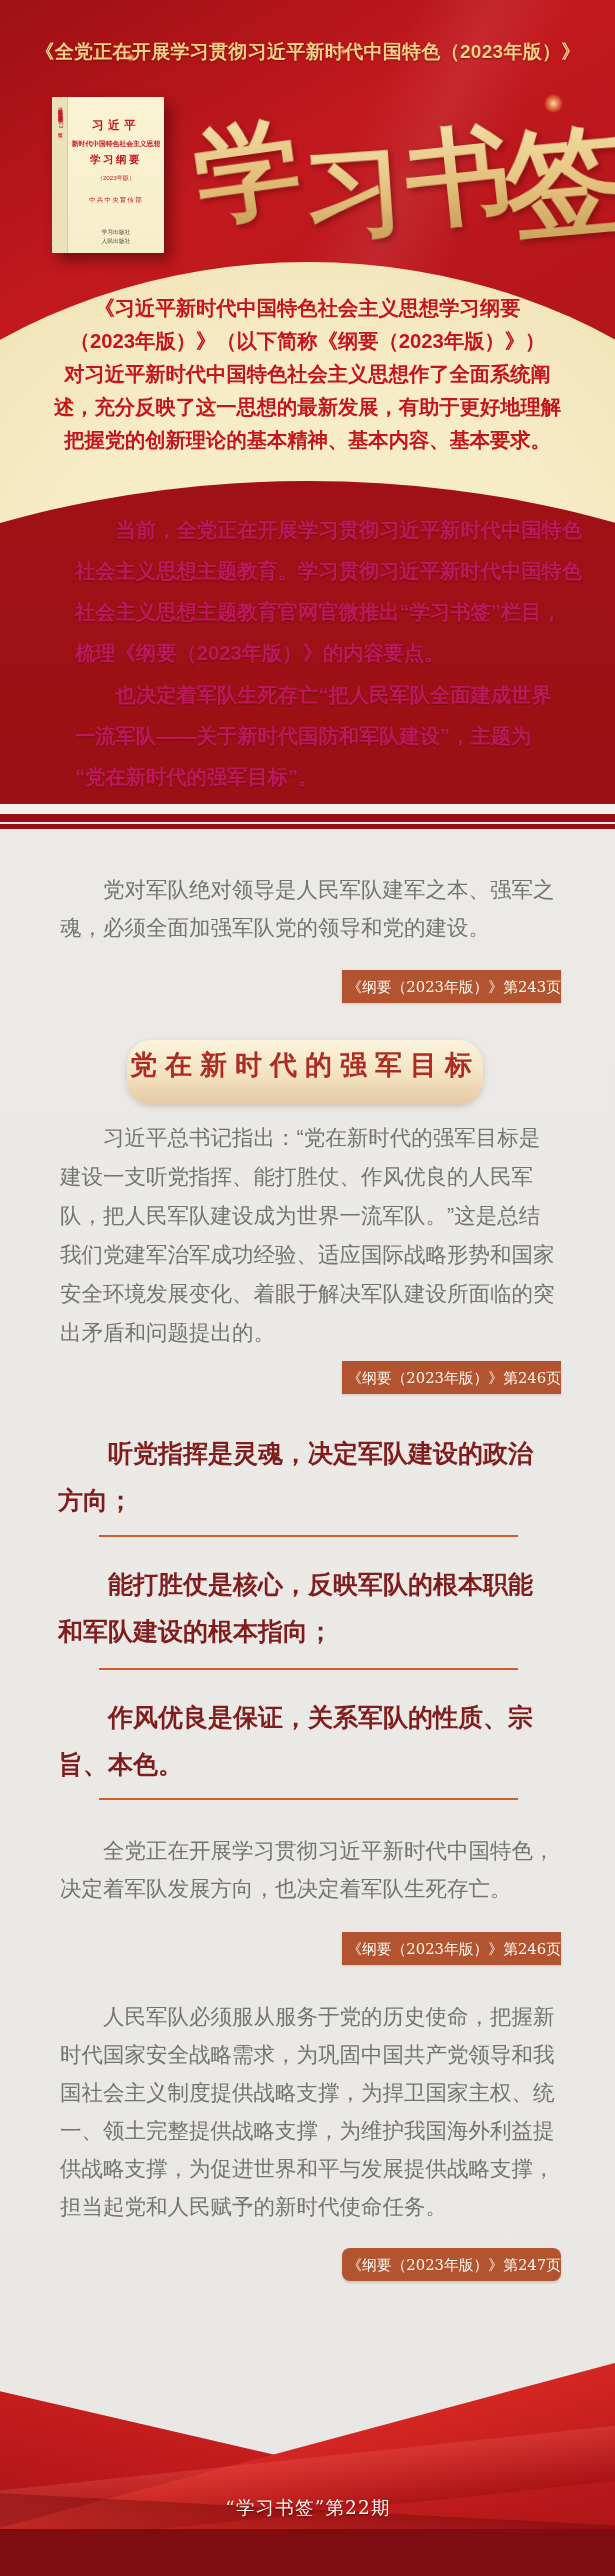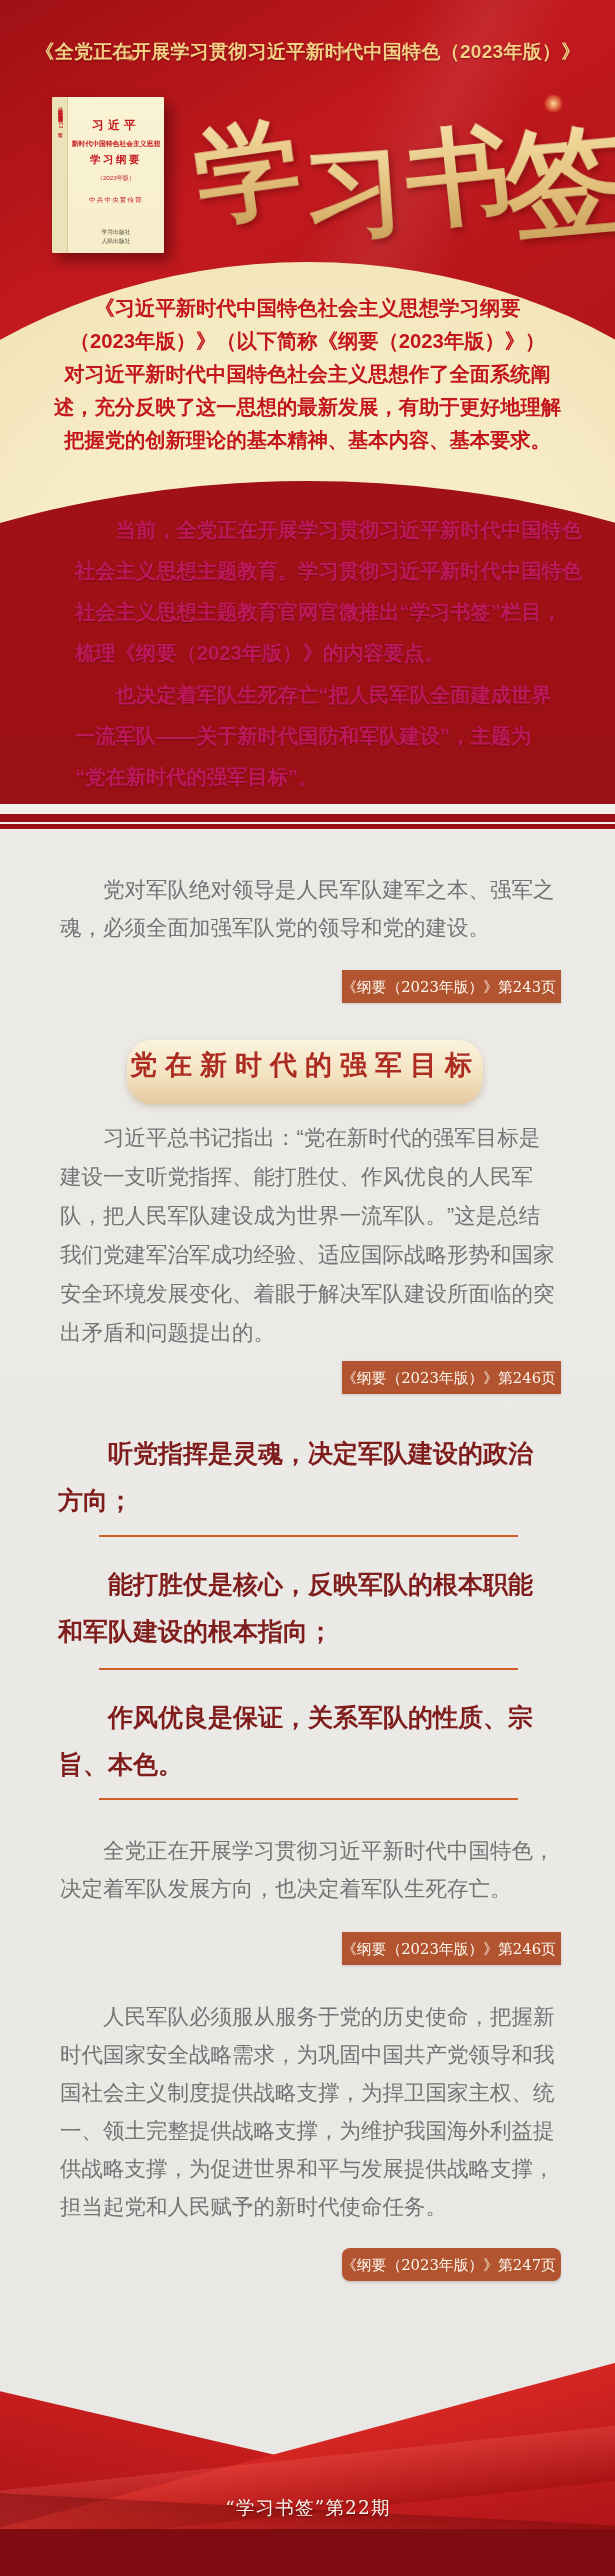--- a/index.html
+++ b/index.html
@@ -76,21 +76,21 @@
 
   .para{position:absolute;left:60px;width:502px;font-size:21.5px;line-height:38px;
     color:#737373;font-weight:500;text-indent:2em;white-space:pre-line;}
   .p1{top:871px;}
   .p2{top:1119px;line-height:39px;}
   .p3{top:1832px;}
   .p4{top:1998px;}
 
   .badge{position:absolute;right:55px;width:219px;height:33px;background:#b2542f;
     color:#fdf8ef;font-family:"DejaVu Serif",serif;font-size:14.8px;line-height:33px;
-    text-align:left;white-space:nowrap;box-shadow:0 1.2px 2.5px rgba(0,0,0,.15);}
+    text-align:right;white-space:nowrap;box-shadow:0 1.2px 2.5px rgba(0,0,0,.15);}
   .b1{top:970px;}
   .b2{top:1361px;}
   .b3{top:1932px;}
   .b4{top:2248px;border-radius:8px;}
 
   .pill{position:absolute;left:127px;top:1040px;width:356px;height:64px;border-radius:24.6px;
     background:linear-gradient(180deg,#fbf3de 0%,#f3e2c0 55%,#e6c9a2 100%);
     box-shadow:0 2.5px 6.2px rgba(120,80,30,.25);
     text-align:center;line-height:49px;font-family:"DejaVu Serif",serif;font-weight:bold;
     font-size:27px;letter-spacing:8px;color:#ad2c22;}

